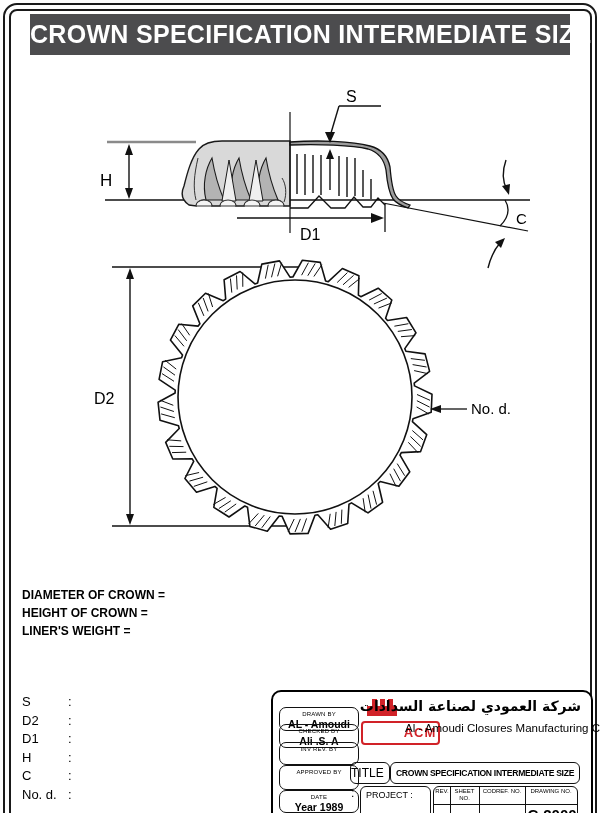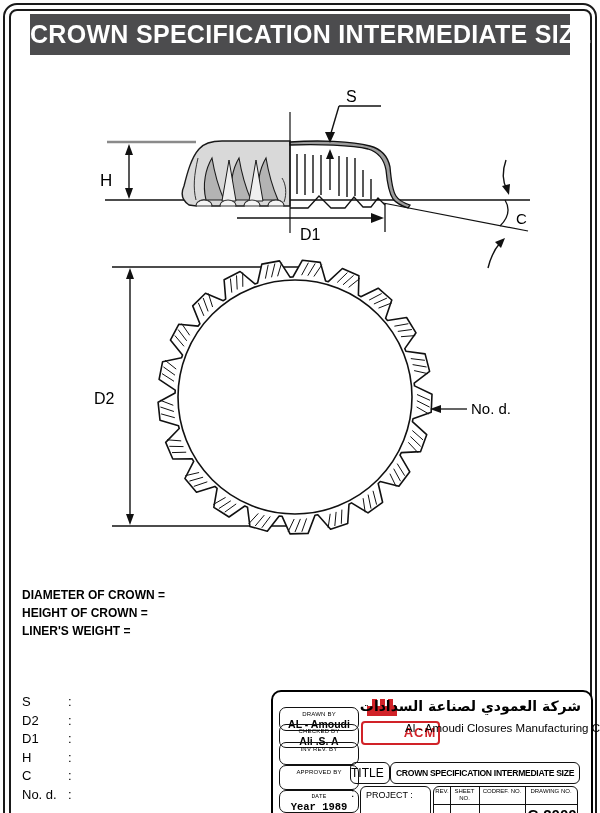--- a/index.html
+++ b/index.html
@@ -236,21 +236,21 @@
     <div class="tb-box" style="top:32px;height:22px;">
       <div class="sm">CHECKED BY</div>
       <div class="val">Ali .S. A</div>
     </div>
     <div class="tb-box" style="top:50px;height:21px;">
       <div class="sm">INV REV. BY</div>
     </div>
     <div class="tb-box" style="top:73px;height:23px;">
       <div class="sm">APPROVED BY</div>
     </div>
-    <div class="tb-box" style="top:98px;height:21px;font-family:Liberation Mono, monospace;">
+    <div class="tb-box" style="top:98px;height:21px;">
       <div class="sm">DATE</div>
       <div class="val">Year 1989</div>
     </div>
 
     <div class="logo">
       <svg width="34" height="18" viewBox="0 0 34 18">
         <path d="M2 18 L2 8 L7 8 L7 1 L12 1 L12 8 L15 8 L15 1 L20 1 L20 8 L23 8 L23 1 L28 1 L28 8 L32 8 L32 18 Z" fill="#d12228"></path>
       </svg>
       <div class="acm">ACM</div>
     </div>

